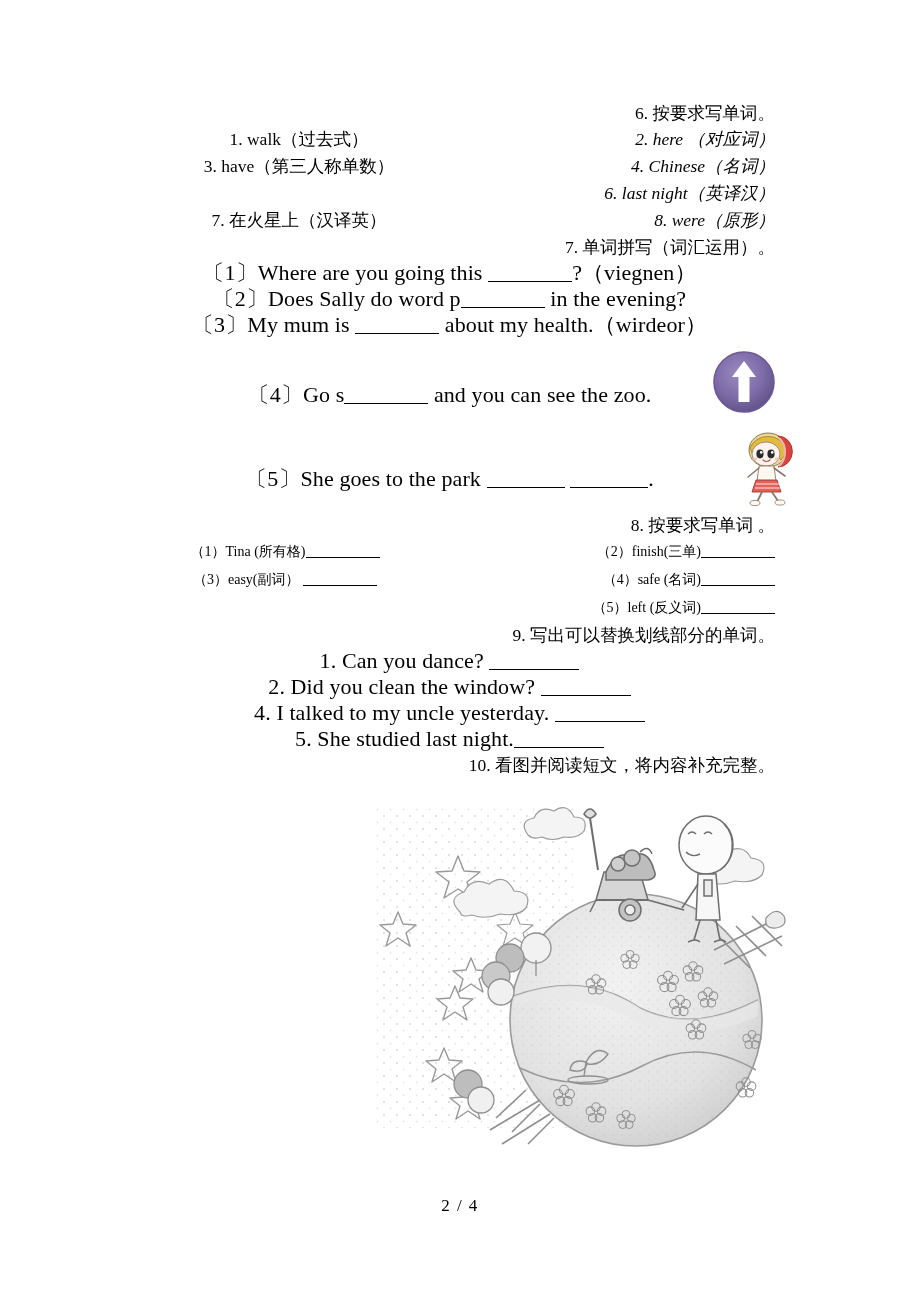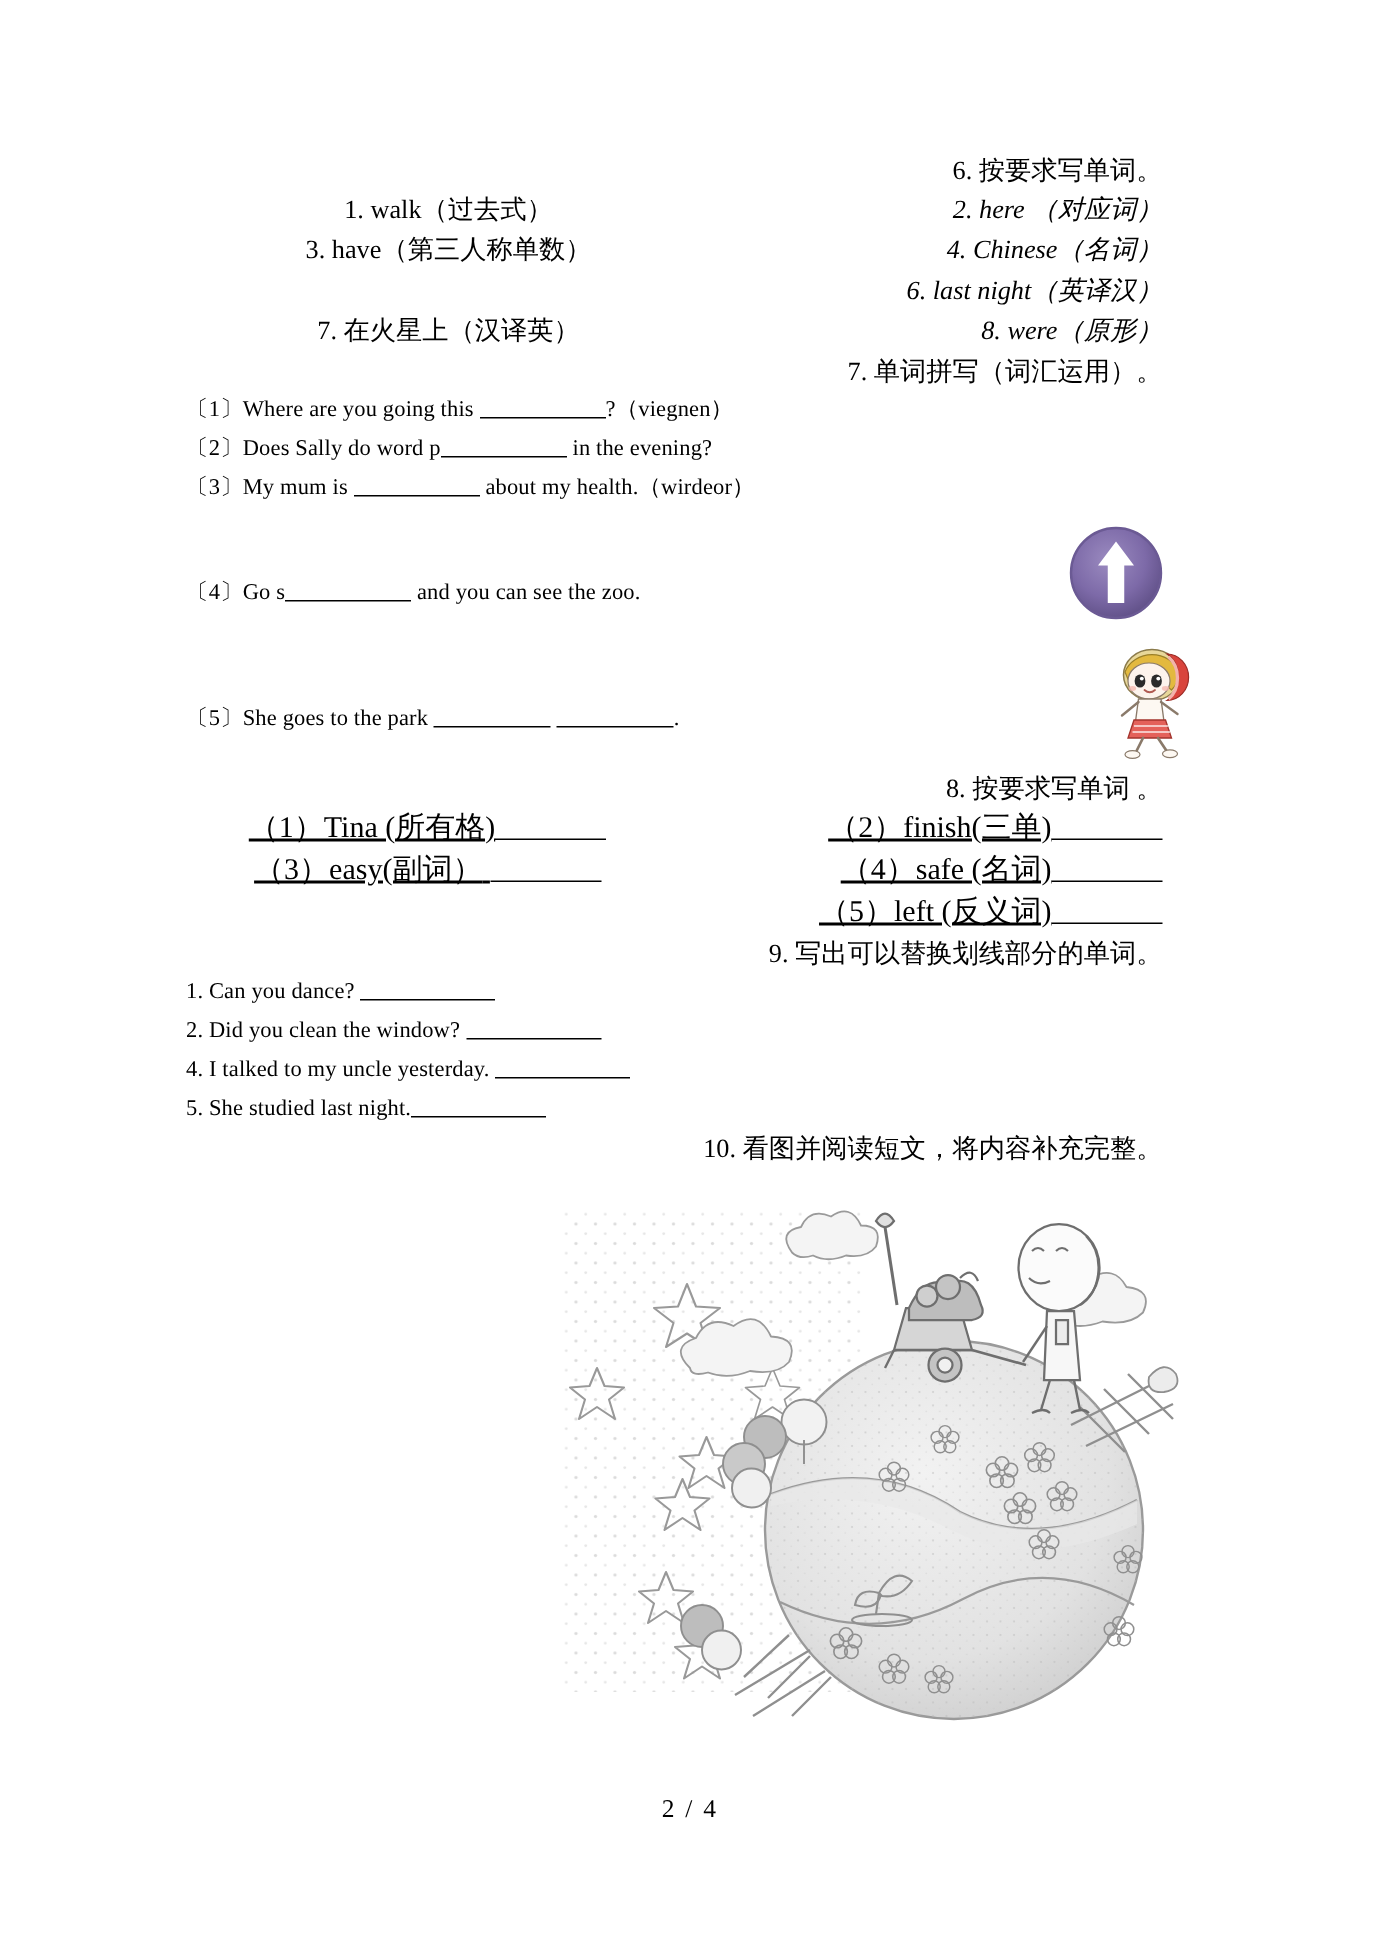--- a/index.html
+++ b/index.html
@@ -27,23 +27,23 @@
 
   
   .content {
     position: absolute;
     left: 124px;
     top: 100px;
     width: 651px;
   }
 
   .line {
-    font-size: 15px;
+    font-size: 22px;
     line-height: 26px;
-    text-align: left;
+    text-align: center;
     white-space: nowrap;
     letter-spacing: 0.1px;
   }
 
   .heading {
     text-align: right;
     font-size: 17.5px;
     line-height: 26px;
     white-space: nowrap;
   }
@@ -106,24 +106,23 @@
     top: 1196px;
     width: 920px;
     text-align: center;
     font-size: 17px;
     letter-spacing: 1.5px;
     font-family: "Liberation Serif", serif;
   }
 
   .sec8row {
     display: flex;
-    font-size: 20px;
+    font-size: 14px;
     line-height: 28px;
     white-space: nowrap;
-    text-decoration: underline;
   }
   .sec8row .c1 { flex: 0 0 322px; text-align: center; }
   .sec8row .c2 { flex: 1 1 auto; text-align: right; }
   .sec8row .c1.empty { visibility: hidden; }
 </style>
 </head>
 <body>
 
 <div class="page">
 

